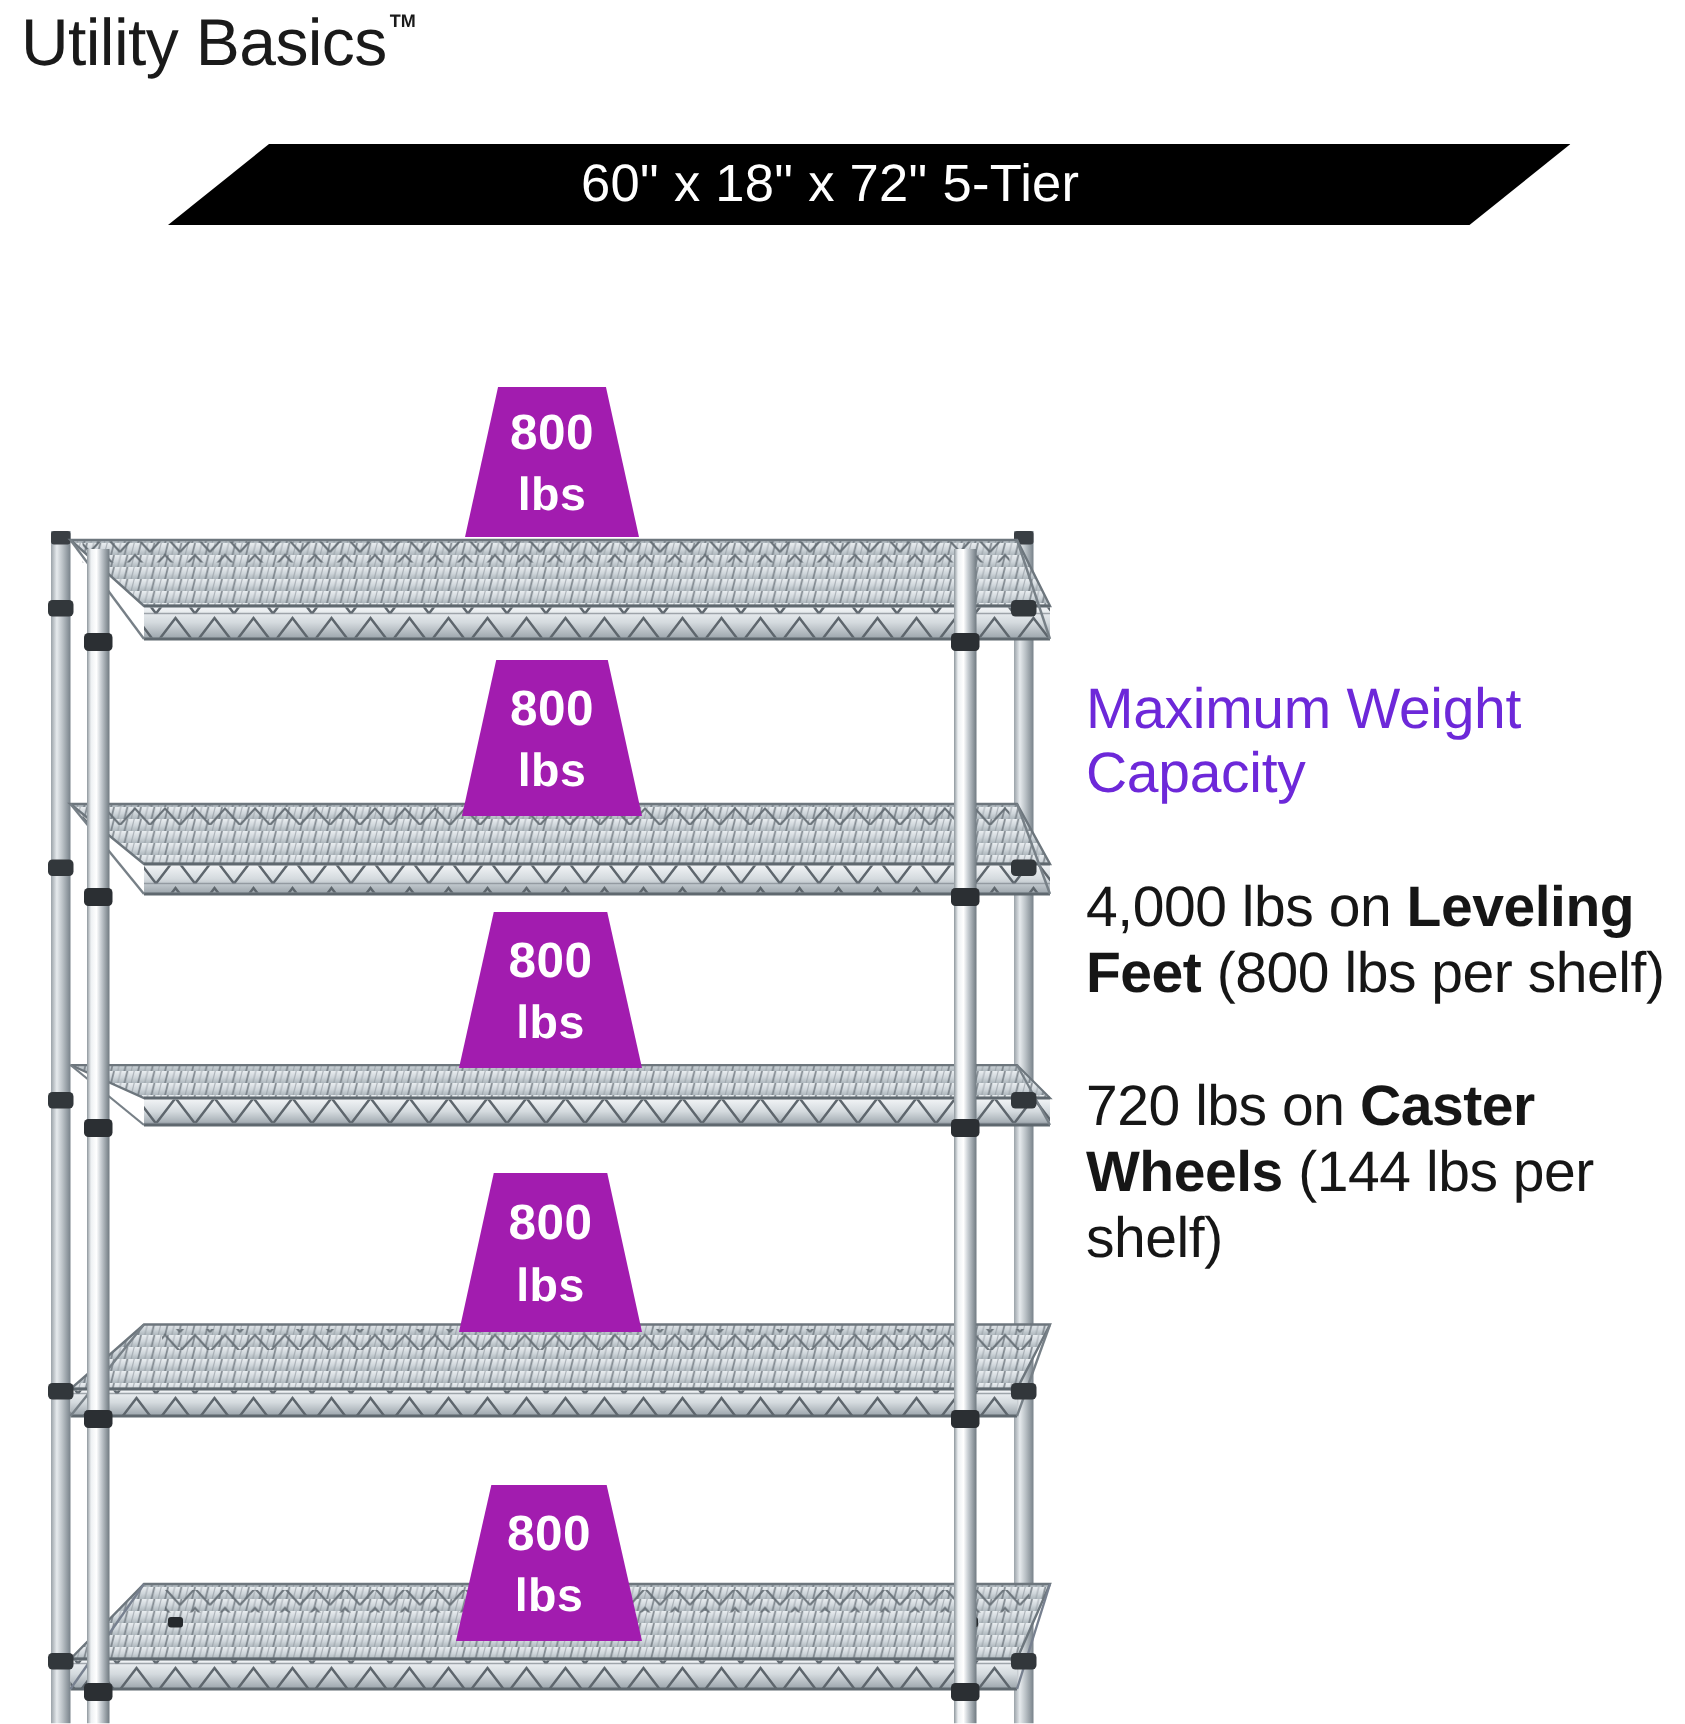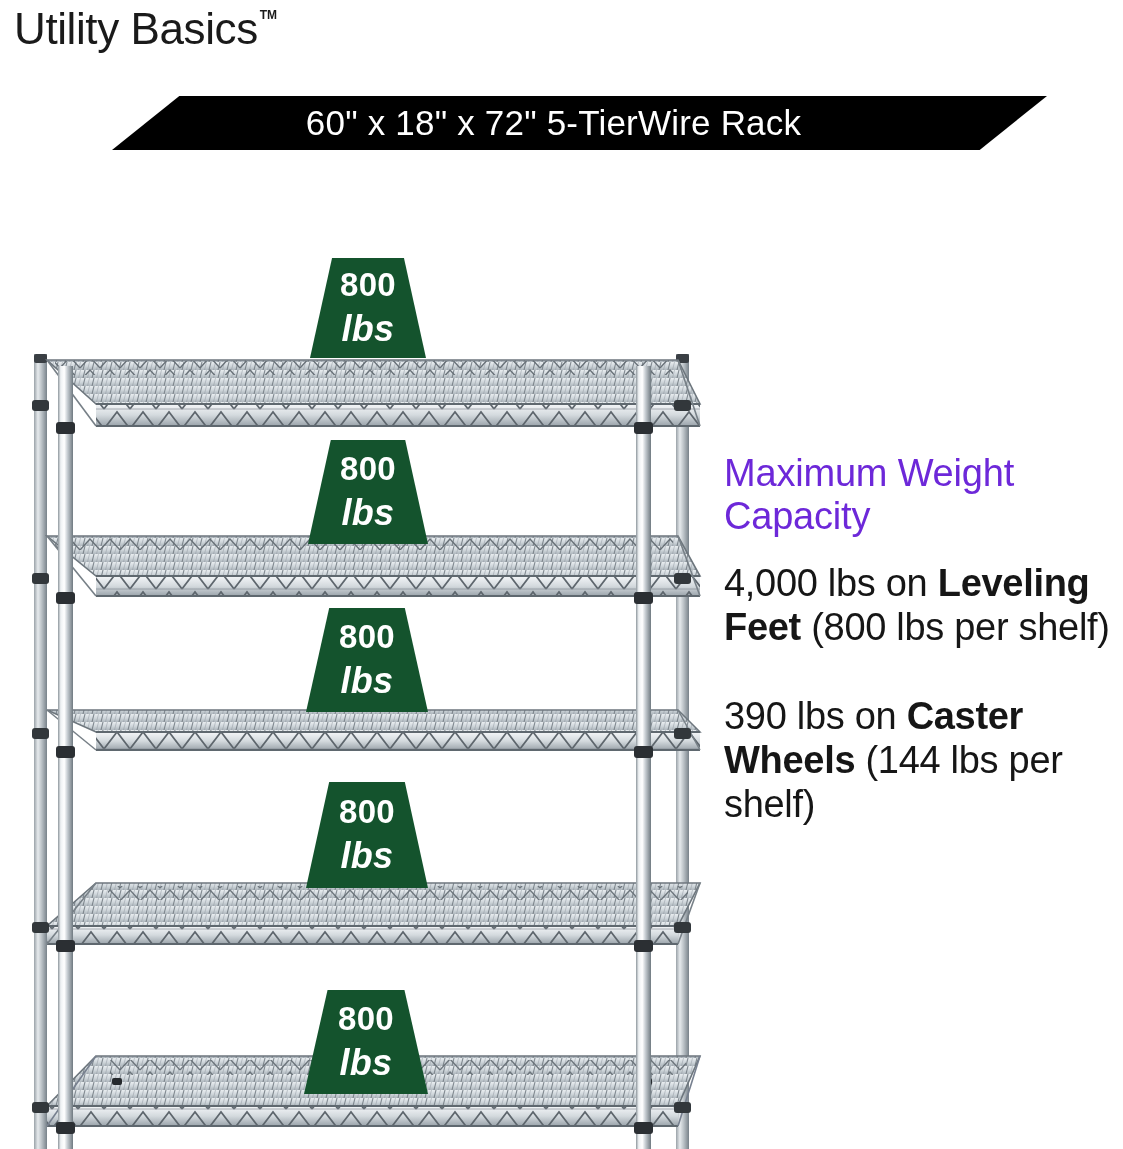--- a/index.html
+++ b/index.html
@@ -39,55 +39,54 @@
   }
   #banner-text b { font-weight:700; }
 
   
   #rack { position:absolute; left:0px; top:330px; width:740px; height:819px; }
   #rack svg { display:block; }
 
   
   .badge {
     position:absolute;
-    background:#14532d;
+    background:#a21caf;
     display:flex; flex-direction:column;
     align-items:center; justify-content:center;
     color:#ffffff; font-weight:700; line-height:1.02;
     text-align:center;
   }
   .badge .num  { font-size:33px; letter-spacing:0.3px; }
-  .badge .unit { font-size:36px; letter-spacing:0.3px; margin-top:9px;font-style:italic; }
+  .badge .unit { font-size:31px; letter-spacing:0.3px; margin-top:9px; }
 
   
   #copy { position:absolute; left:724px; top:452px; width:392px; }
   #copy .headline {
     font-size:38px; font-weight:400; line-height:1.14;
     letter-spacing:-0.2px; color:#6d28d9;
   }
   #copy p {
     font-size:38px; font-weight:400; line-height:1.17;
     letter-spacing:-0.3px; color:#161616;
   }
   #copy p b { font-weight:700; }
-  #copy .p1 { margin-top:22px; }
+  #copy .p1 { margin-top:44px; }
   #copy .p2 { margin-top:44px; }
 </style>
 </head>
 <body>
 
 <div id="brand">
   <span>Utility Basics</span><span class="tm">TM</span>
 </div>
 
 <div id="banner-wrap">
   <div id="banner-shape"></div>
   <div id="banner-text">
     <span>60" x 18" x 72" 5-Tier </span>
-      <span> Wire Rack</span>
   </div>
 </div>
 
 <div id="rack">
 <svg width="740" height="819" viewBox="0 0 740 819" xmlns="http://www.w3.org/2000/svg">
   <defs>
     <linearGradient id="postG" x1="0" y1="0" x2="1" y2="0">
       <stop offset="0%" stop-color="#8e979d"></stop>
       <stop offset="18%" stop-color="#eef1f3"></stop>
       <stop offset="42%" stop-color="#ffffff"></stop>
@@ -276,15 +275,15 @@
 </div>
 
 <div id="copy">
   <div class="headline">Maximum Weight Capacity</div>
 
   <p class="p1">
     <span>4,000 lbs on </span><b>Leveling Feet</b><span> (800 lbs per shelf)</span>
   </p>
 
   <p class="p2">
-    <span>390 lbs on </span><b>Caster Wheels</b><span> (144 lbs per shelf)</span>
+    <span>720 lbs on </span><b>Caster Wheels</b><span> (144 lbs per shelf)</span>
   </p>
 </div>
 
 </body></html>

